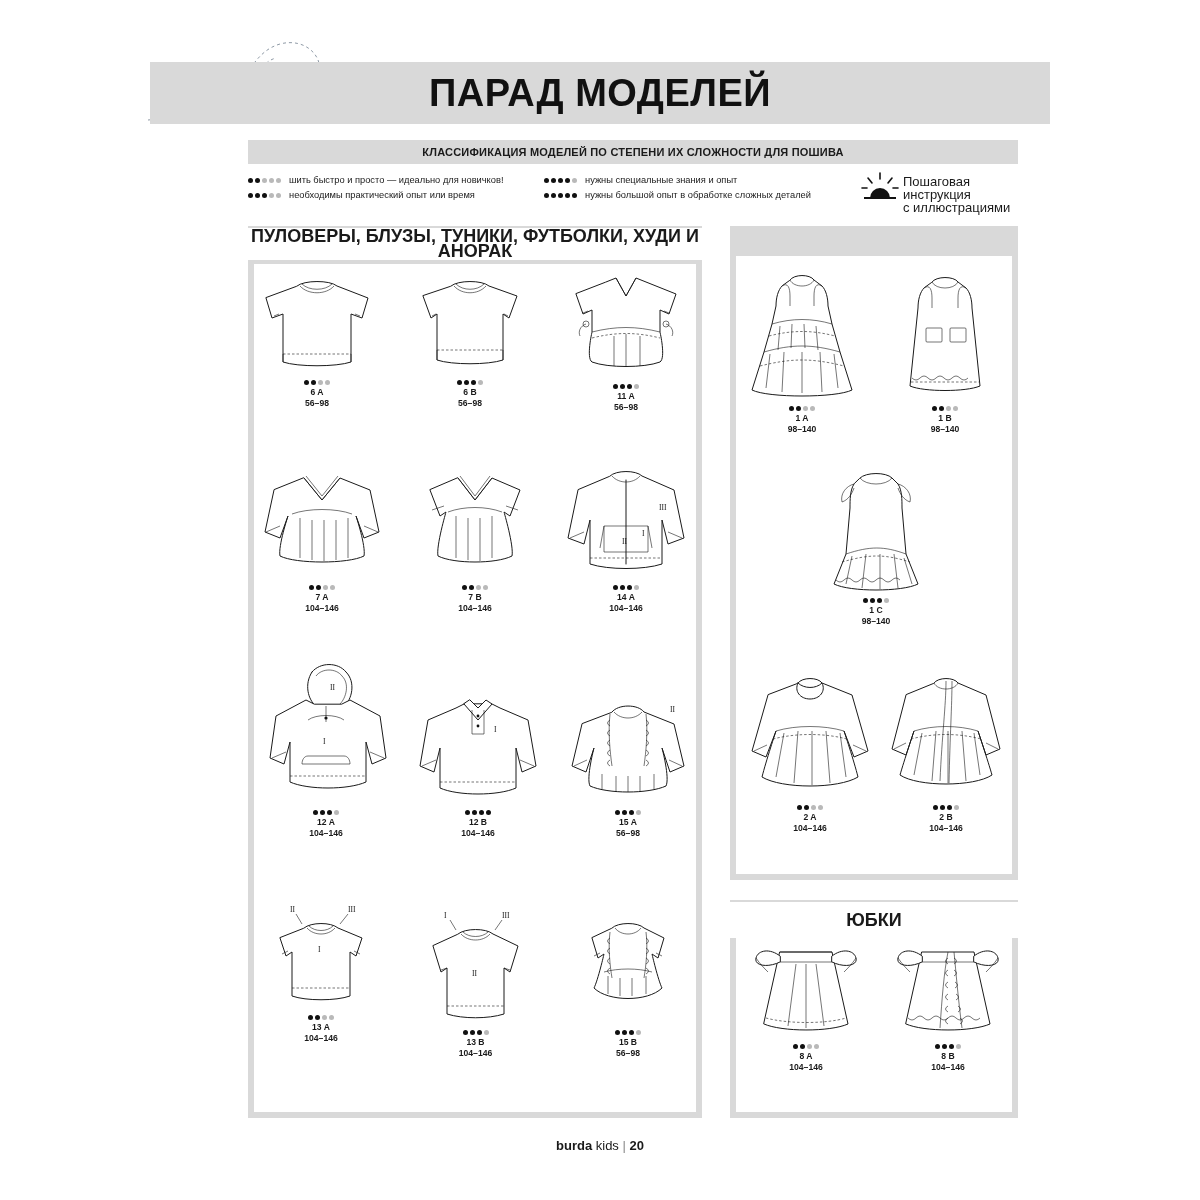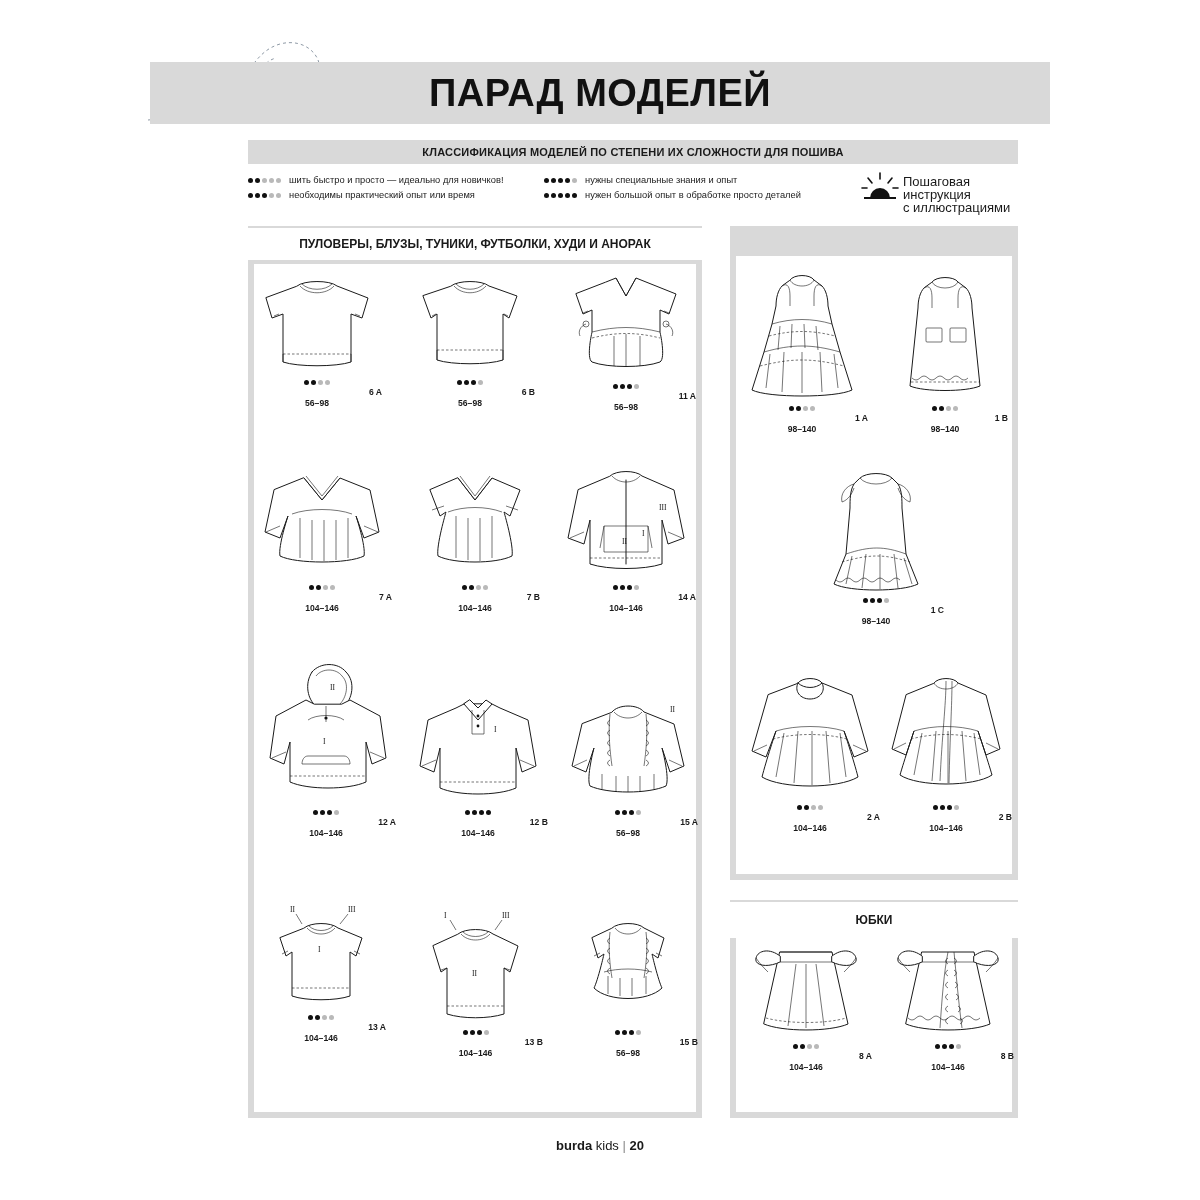--- a/index.html
+++ b/index.html
@@ -50,36 +50,36 @@
     position:absolute;left:248px;top:226px;width:454px;height:892px;background:#d9d9d9;
   }
   .panel-right-top{
     position:absolute;left:730px;top:226px;width:288px;height:654px;background:#d9d9d9;
   }
   .panel-right-bottom{
     position:absolute;left:730px;top:900px;width:288px;height:218px;background:#d9d9d9;
   }
   .hdr{
     position:absolute;background:#fff;display:flex;align-items:center;justify-content:center;
-    text-align:center;font-size:12px;font-weight:bold;line-height:15px;
+    text-align:center;font-size:18px;font-weight:bold;line-height:15px;
   }
   .hdr-left{left:248px;top:228px;width:454px;height:32px;}
   .hdr-right{left:730px;top:228px;width:288px;height:22px;}
   .hdr-skirts{left:730px;top:902px;width:288px;height:36px;}
 
   
   .card{position:absolute;background:#fff;}
   .card-left{left:254px;top:264px;width:442px;height:848px;}
   .card-right{left:736px;top:256px;width:276px;height:618px;}
   .card-skirt{left:736px;top:928px;width:276px;height:184px;}
 
   
   .model{position:absolute;text-align:center;}
   .lbl{margin-top:2px;font-size:8.6px;line-height:11px;font-weight:bold;}
-  .lbl .code{display:block;text-align:right;}
+  .lbl .code{display:block;}
   .lbl .size{display:block;}
   .lvl{display:flex;justify-content:center;margin-bottom:2px;}
   .lvl .dot{width:5px;height:5px;margin:0 1px;}
 
   svg{display:block;}
   .ln{fill:none;stroke:#1a1a1a;stroke-width:1;stroke-linejoin:round;stroke-linecap:round;}
   .ln-thin{fill:none;stroke:#1a1a1a;stroke-width:.6;}
   .ln-dash{fill:none;stroke:#1a1a1a;stroke-width:.6;stroke-dasharray:2.5 2;}
   .fillw{fill:#ffffff;}
   .rom{font-size:7.5px;font-family:"Liberation Serif",serif;fill:#111;}
@@ -145,21 +145,21 @@
         <span>нужны специальные знания и опыт</span>
       </div>
       <div class="leg-row">
         <span class="dots">
           <i class="dot"></i>
             <i class="dot"></i>
             <i class="dot"></i>
             <i class="dot"></i>
             <i class="dot"></i>
         </span>
-        <span>нужен большой опыт в обработке просто деталей</span>
+        <span>нужны большой опыт в обработке сложных деталей</span>
       </div>
     </div>
 
     <svg class="sun-wrap" viewBox="0 0 40 34">
       <path d="M4 27 H36" stroke="#111" stroke-width="2" fill="none"></path>
       <path d="M10 27 a10 10 0 0 1 20 0 z" fill="#111"></path>
       <g stroke="#111" stroke-width="1.6" stroke-linecap="round">
         <path d="M20 2 v6"></path>
           <path d="M8 7 l4 5"></path>
           <path d="M32 7 l-4 5"></path>

